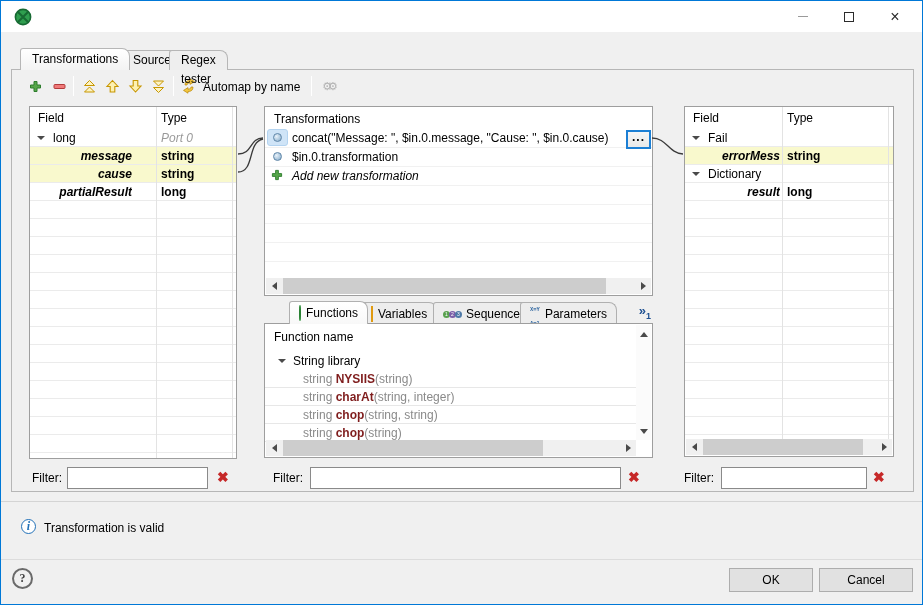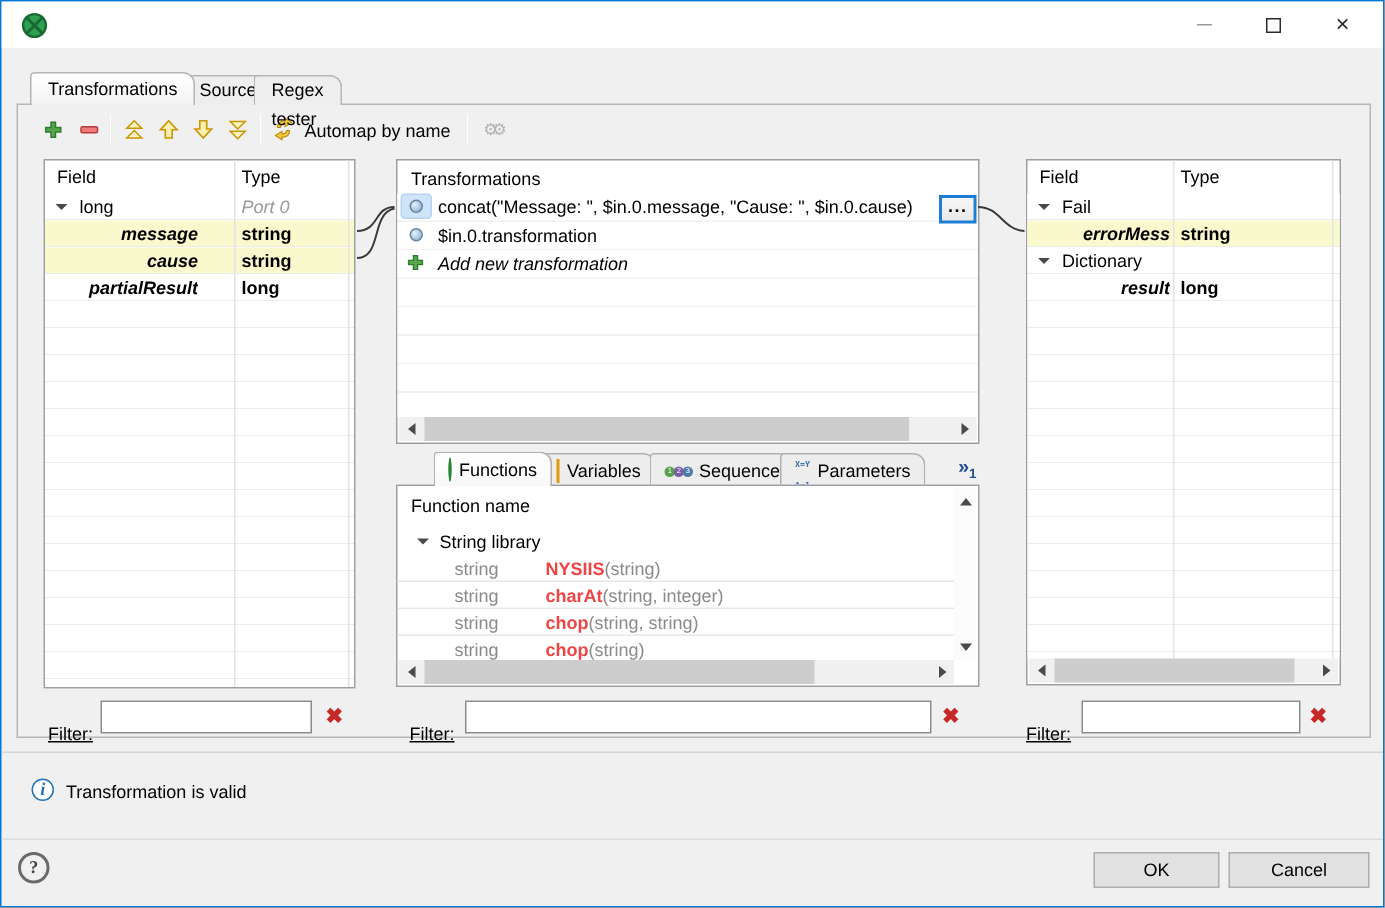--- a/index.html
+++ b/index.html
@@ -82,32 +82,32 @@
   .fn-tab.active { top:0; height:23px; background:linear-gradient(#ffffff,#f8f8f8); z-index:3;margin-left:23px; }
   #fn-overflow { position:absolute; right:2px; top:2px; color:#1d4f91; font-weight:bold; font-size:13px; }
   #fn-overflow sub { font-size:9px; }
   #fn-box { position:absolute; left:263px; top:322px; width:389px; height:135px; background:#fff; border:1px solid #9e9e9e; }
   #fn-header { position:absolute; left:9px; top:6px; }
   #fn-group { position:absolute; left:28px; top:30px; }
   #fn-group-chev { position:absolute; left:13px; top:35px; }
   #fn-rows { position:absolute; left:0; right:16px; top:46px; }
   .fn-row { position:relative; height:18px; border-bottom:1px solid #e7e7e7; color:#8a8a8a; }
   .fn-row .t { position:absolute; left:38px; top:2px; white-space:nowrap; }
-  .fn-row b { color:#ef4444;margin-left:28px; }
+  .fn-row b { color:#7f1d1d; }
   .vsb { position:absolute; right:1px; top:1px; width:15px; bottom:17px; background:#fbfbfb; }
   .vsb .up { position:absolute; top:2px; left:0; width:15px; height:14px; display:flex; align-items:center; justify-content:center; }
   .vsb .dn { position:absolute; bottom:2px; left:0; width:15px; height:14px; display:flex; align-items:center; justify-content:center; }
   
   .dot-green { width:9px; height:9px; border-radius:50%; background:#3fae49; border:1px solid #2a8034; }
   .diamond { width:7px; height:7px; transform:rotate(45deg); border:1px solid #e09a10; background:#fdf3d2; }
   .seqi i { display:inline-block; width:7px; height:7px; border-radius:50%; color:#fff; font-size:5px; line-height:7px;
     text-align:center; font-style:normal; margin-right:-1px; vertical-align:middle; }
   .pari { font-family:"DejaVu Sans Mono", monospace; font-size:5.5px; line-height:5.5px; color:#3a6ea5; font-weight:bold; }
   
-  .filter-label { position:absolute; top:481px;text-decoration:underline; }
+  .filter-label { position:absolute; top:470px; }
   .filter-input { position:absolute; top:466px; height:22px; border:1px solid #8a8a8a; background:#fff; padding:0 4px; font:12px "Liberation Sans",sans-serif; }
   .filter-x { position:absolute; top:468px; color:#c62828; font-size:14px; font-weight:bold; }
   
   #status-sep { position:absolute; left:0; top:500px; width:100%; height:1px; background:#d4d4d4; }
   #info-badge { position:absolute; left:20px; top:518px; width:15px; height:15px; border-radius:50%;
     border:1px solid #2271b8; color:#2271b8; text-align:center; line-height:13px; font-weight:bold;
     font-family:"Liberation Serif", serif; font-style:italic; background:#fff; }
   #status-text { position:absolute; left:43px; top:520px;text-align:center; }
   #footer-sep { position:absolute; left:0; top:558px; width:100%; height:1px; background:#dcdcdc; }
   #help-icon { position:absolute; left:11px; top:567px; width:21px; height:21px; border-radius:50%;

